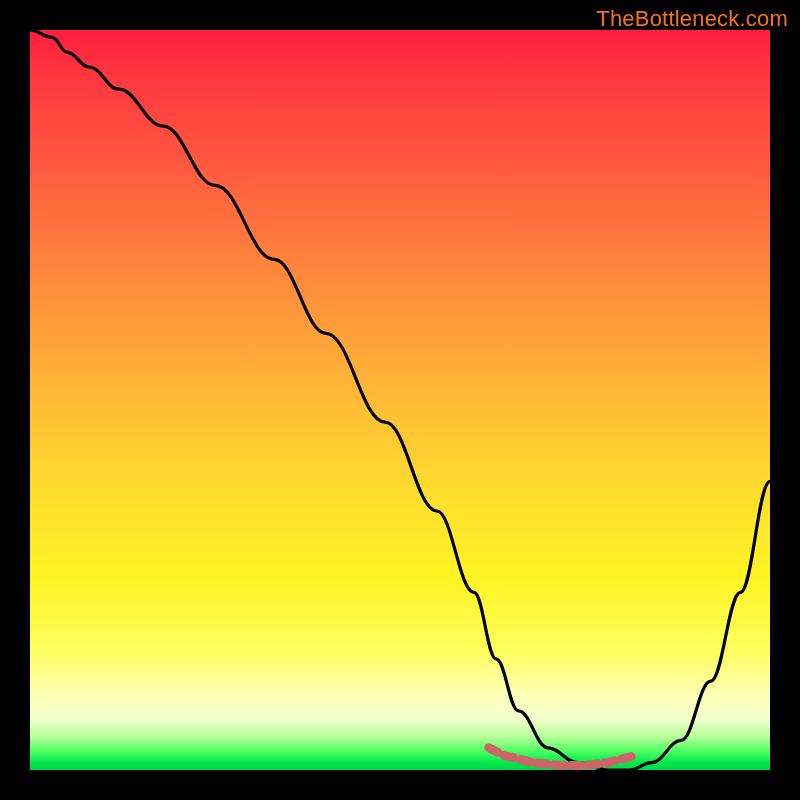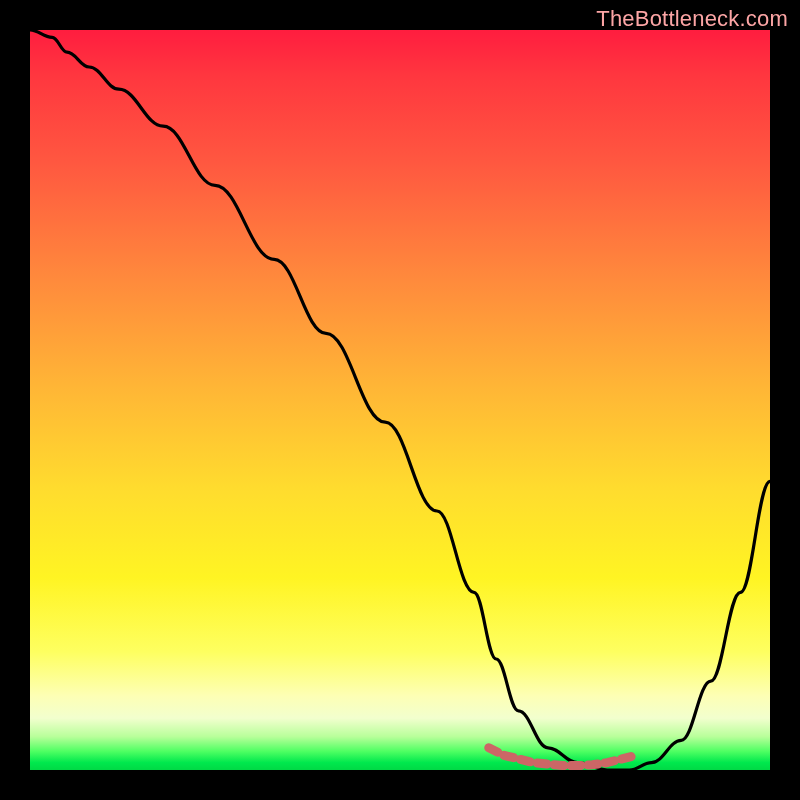--- a/index.html
+++ b/index.html
@@ -8,21 +8,21 @@
     height: 800px;
     background: #000000;
     position: relative;
     font-family: Arial, Helvetica, sans-serif;
     overflow: hidden;
   }
   .watermark {
     position: absolute;
     top: 6px;
     right: 12px;
-    color: #fca5a5;
+    color: #f97316;
     font-size: 22px;
     font-weight: 500;
     z-index: 10;
     letter-spacing: 0.2px;
     text-align: center;
   }
   .plot-area {
     position: absolute;
     left: 30px;
     top: 30px;

